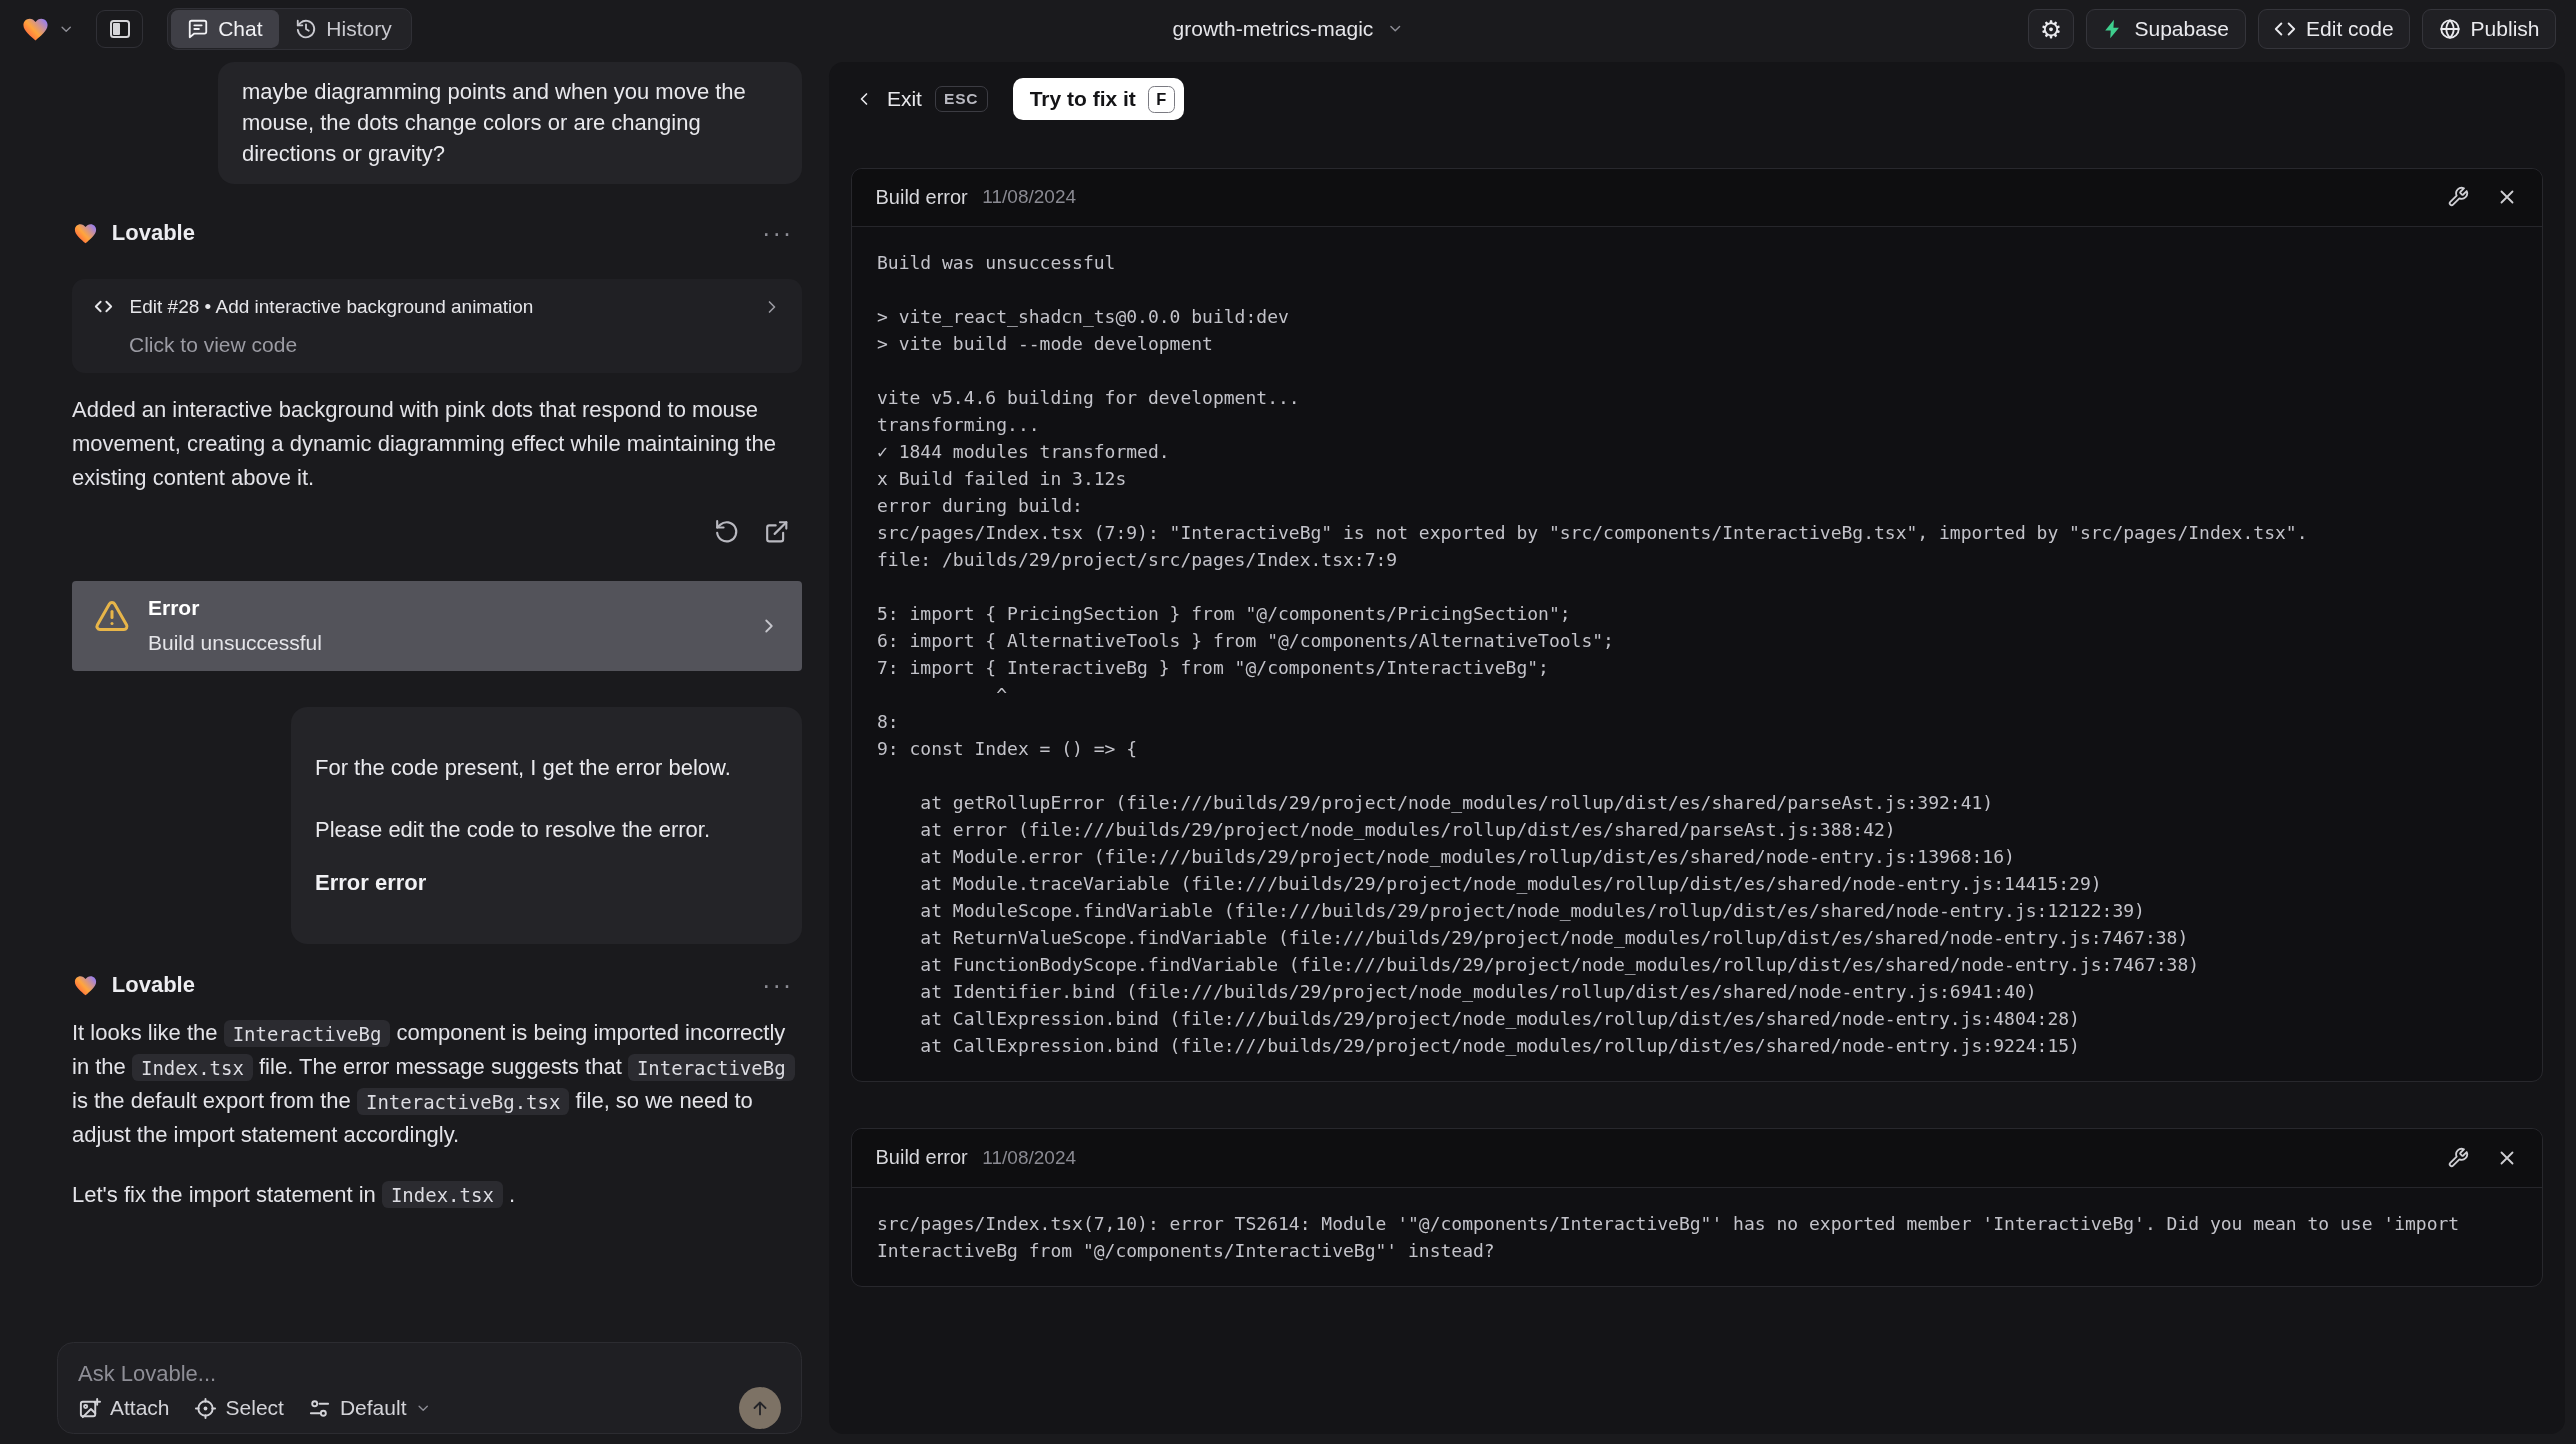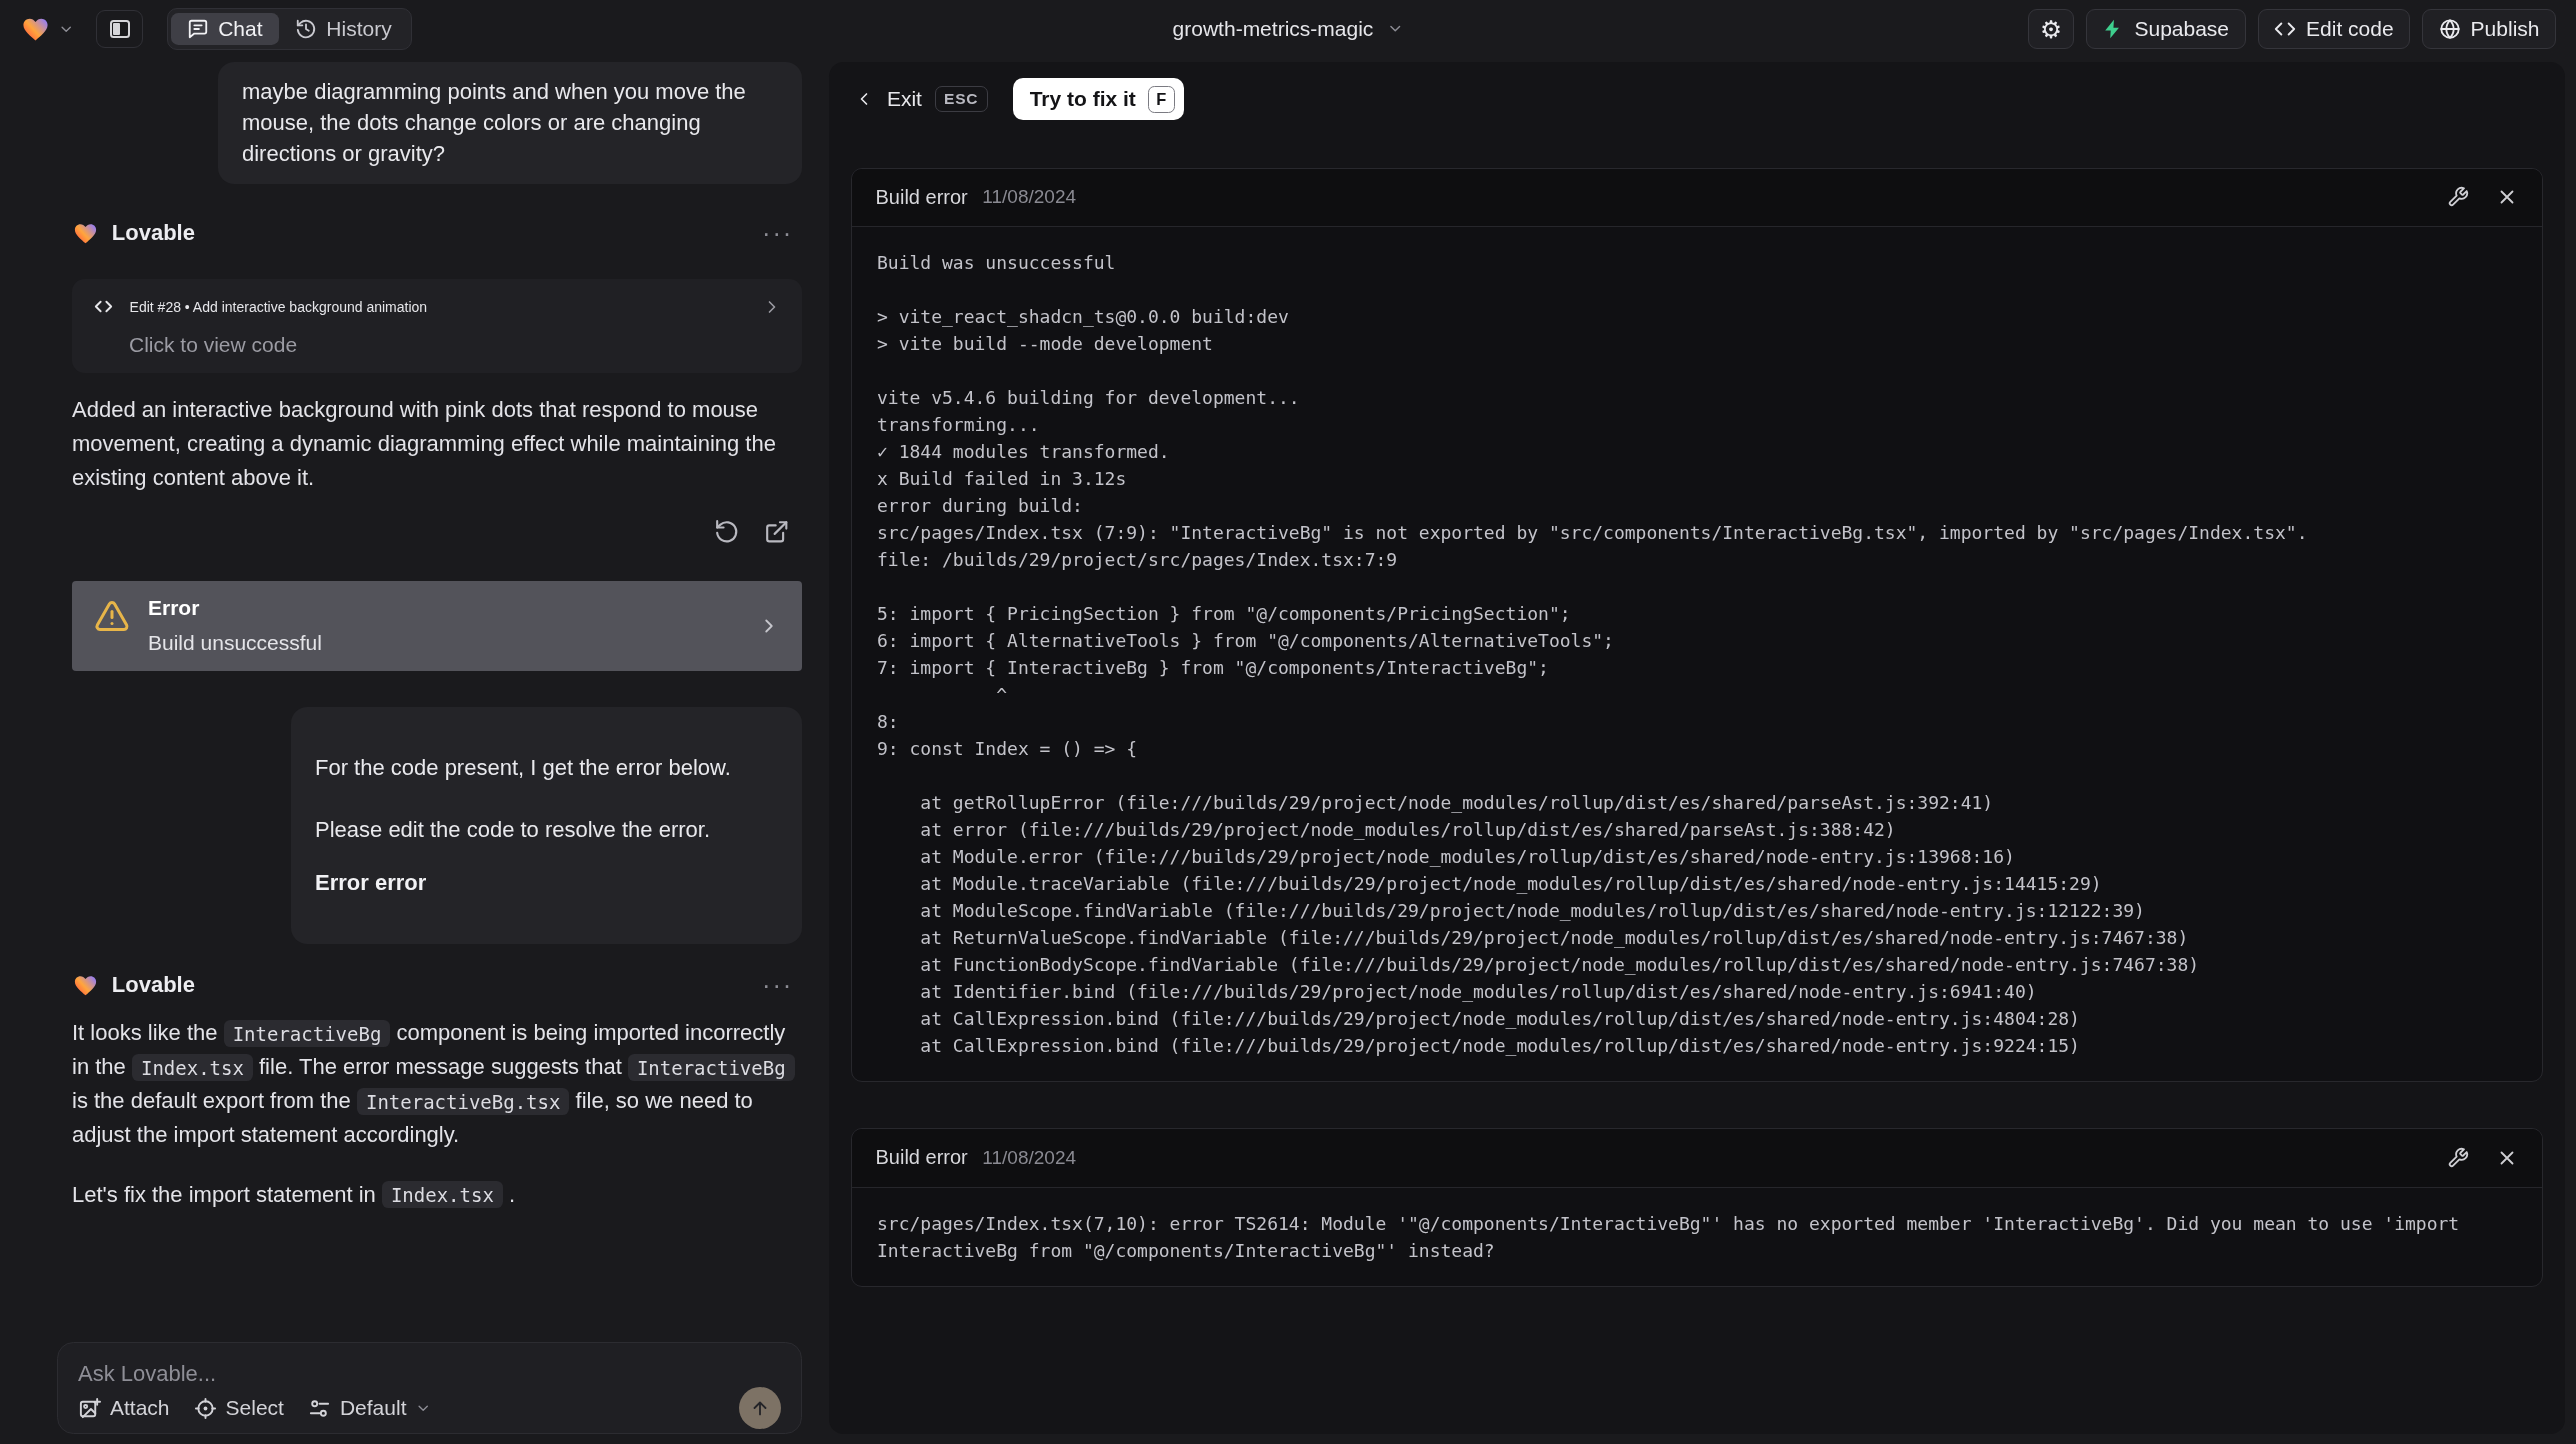--- a/index.html
+++ b/index.html
@@ -15,21 +15,21 @@
 
   
   .topbar { height:58px; display:flex; align-items:center; padding:0 20px; position:relative; }
   .topbar-left { display:flex; align-items:center; gap:9px; }
   .logo-wrap { display:flex; align-items:center; gap:7.3px; cursor:pointer; }
   .chev { color:#8d8d95; }
   .sq-btn { width:47px; height:38px; border-radius:9px; display:flex; align-items:center; justify-content:center;
             color:#d6d6da; background:transparent; border:0.9px solid #303036; margin-left:12.8px; }
   .tab-group { display:flex; align-items:center; background:#232327; border:0.9px solid #303036; border-radius:10px;
                margin-left:14.6px; padding:2.7px; height:42px; }
-  .tab { display:flex; align-items:center; gap:9px; padding:0 16.4px; height:32px; border-radius:7.3px;
+  .tab { display:flex; align-items:center; gap:9px; padding:0 16.4px; height:38px; border-radius:7.3px;
          color:#c9c9cf; font-size:21px; }
   .tab.active { background:#3f3f46; color:#f2f2f5; }
   .project-switch { position:absolute; left:50%; transform:translateX(-50%); display:flex; align-items:center; gap:12.8px;
                     font-size:21px; color:#e6e6ea; }
   .topbar-right { margin-left:auto; display:flex; align-items:center; gap:12px; }
   .hbtn { height:40px; display:flex; align-items:center; gap:10px; padding:0 15.5px; border-radius:9px;
           background:#202024; border:0.9px solid #35353b; color:#eaeaee; font-size:21px; }
   .hbtn.icon-only { width:46px; justify-content:center; padding:0; font-size:24.6px; }
   .supa-bolt { color:#3ecf8e; }
 
@@ -47,21 +47,21 @@
 
   .lov-row { display:flex; align-items:center; gap:12.8px; margin-top:35px; }
   .lov-name { font-size:22px; font-weight:600; color:#ededf1; }
   .more-dots { margin-left:auto; color:#8d8d95; font-size:25.5px; letter-spacing:1.8px; margin-right:9px; }
 
   .para { font-size:22px; line-height:34px; color:#e3e3e8; margin-top:20px; padding-right:5.5px; }
   .chip { font-family:"DejaVu Sans Mono", monospace; font-size:19px; background:#2b2b30; color:#dcdce2;
           border-radius:6.4px; padding:2.7px 9px; }
 
   .edit-card { background:#202024; border-radius:12.8px; padding:16.4px 20px; margin-top:31px; cursor:pointer; }
-  .edit-row1 { display:flex; align-items:center; gap:14.6px; font-size:14px; color:#e6e6ea; }
+  .edit-row1 { display:flex; align-items:center; gap:14.6px; font-size:19px; color:#e6e6ea; }
   .edit-sub { margin-left:37px; margin-top:14.6px; font-size:21px; color:#9b9ba3; }
   .edit-card .chev-r { margin-left:auto; color:#9b9ba3; }
 
   .act-row { display:flex; justify-content:flex-end; gap:24px; margin-top:24px; padding-right:12.8px; color:#b9b9c0; }
   .act-row .abtn { cursor:pointer; }
 
   .error-card { background:#53535a; border-radius:4px; padding:15.5px 22px; margin-top:36px; display:flex;
                 align-items:center; cursor:pointer; }
   .error-card .txt .t1 { font-size:21px; font-weight:600; color:#ffffff; }
   .error-card .txt .t2 { font-size:21px; color:#e4e4e8; margin-top:11px; }

